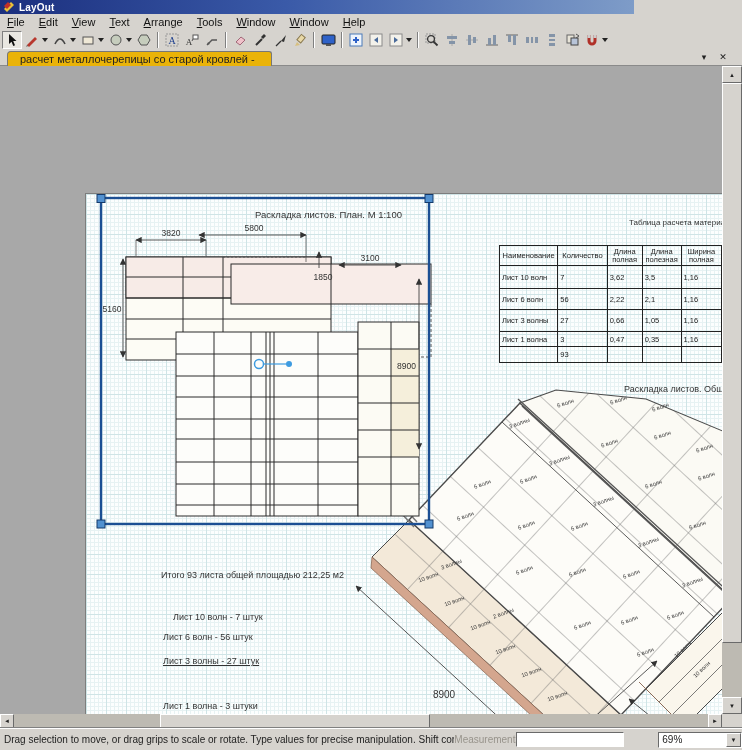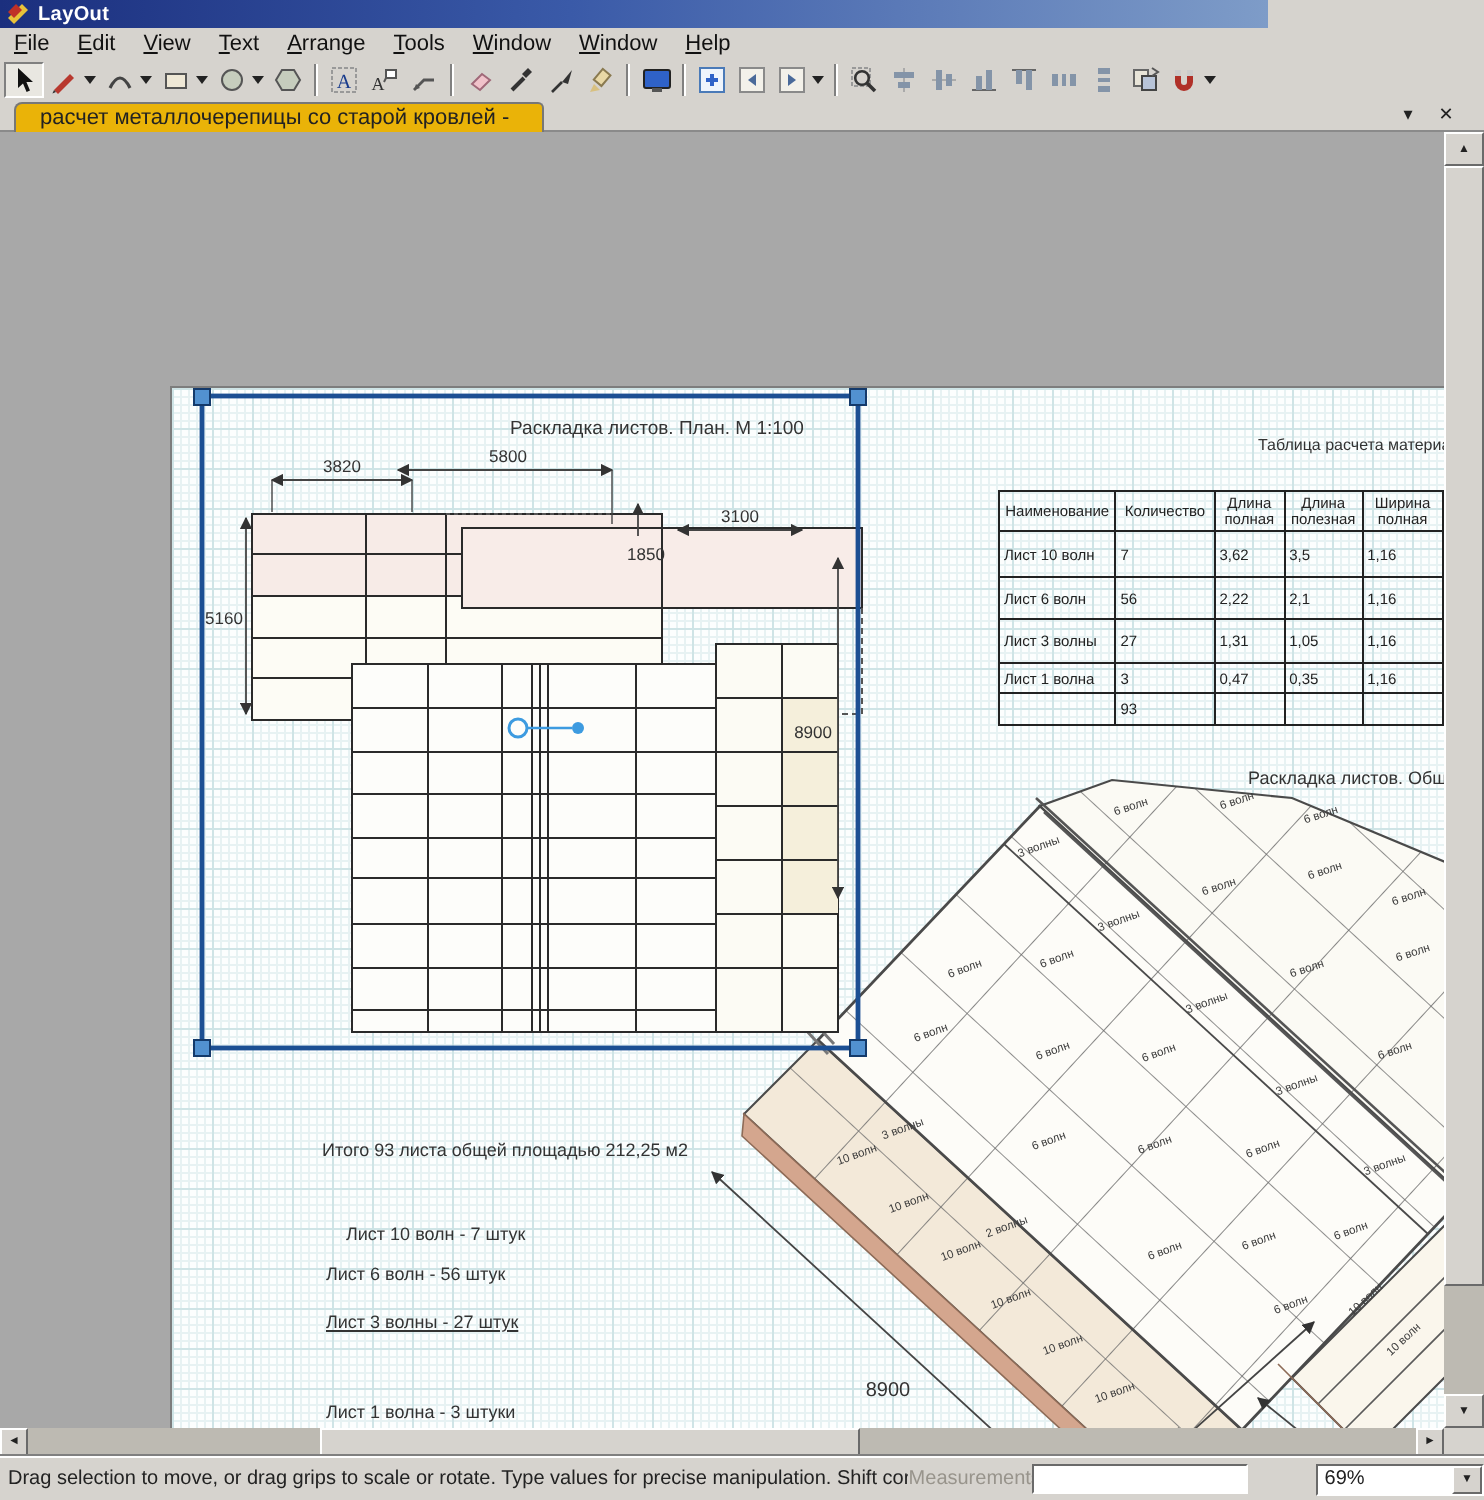--- a/index.html
+++ b/index.html
@@ -439,21 +439,21 @@
         <tr style="height:21px">
           <td>Лист 6  волн</td>
               <td>56</td>
               <td>2,22</td>
               <td>2,1</td>
               <td>1,16</td>
         </tr>
         <tr style="height:22px">
           <td>Лист 3 волны</td>
               <td>27</td>
-              <td>1,31</td>
+              <td>0,66</td>
               <td>1,05</td>
               <td>1,16</td>
         </tr>
         <tr style="height:15px">
           <td>Лист 1 волна</td>
               <td>3</td>
               <td>0,47</td>
               <td>0,35</td>
               <td>1,16</td>
         </tr>

